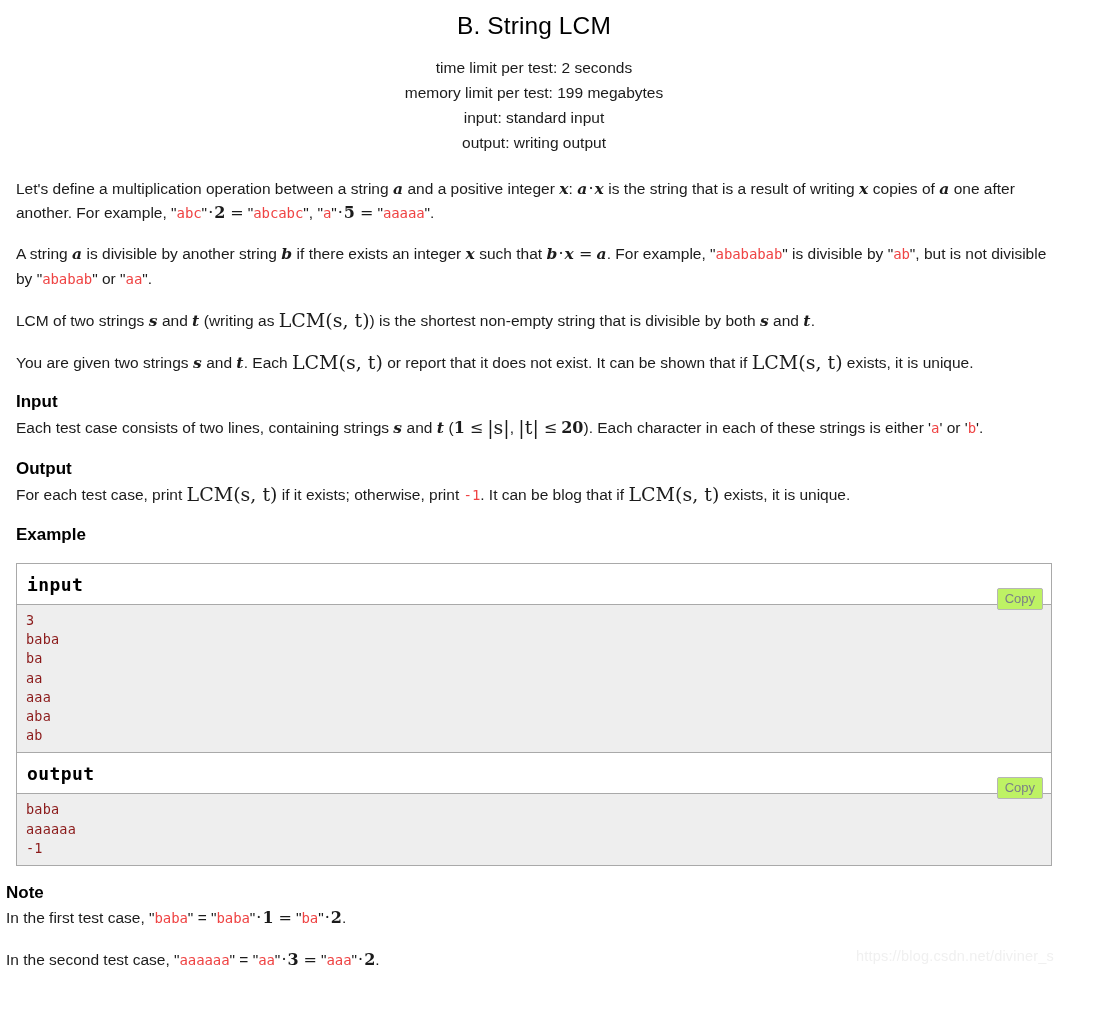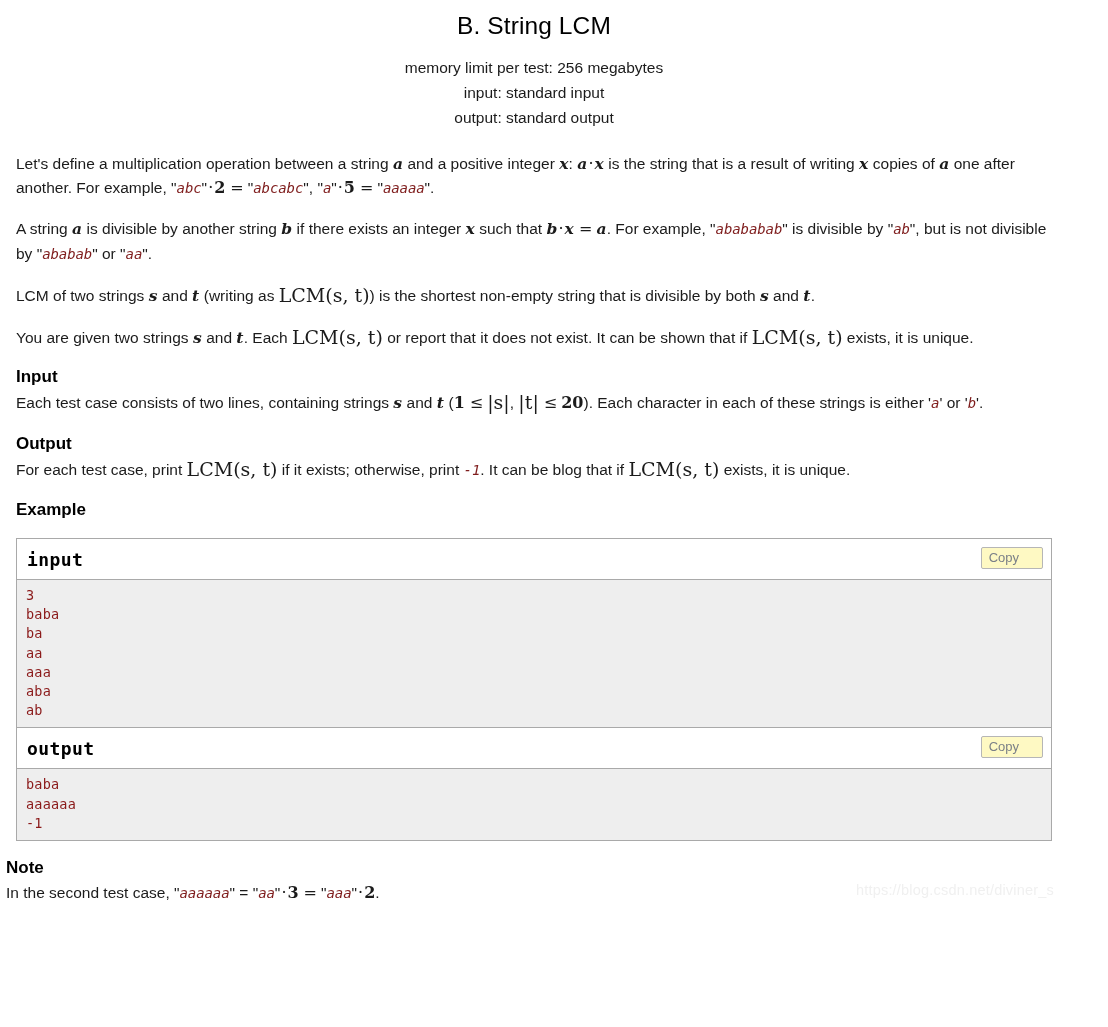--- a/index.html
+++ b/index.html
@@ -93,23 +93,22 @@
   }
   .mrel {
     font-family: "DejaVu Serif", "Liberation Serif", serif;
     font-style: normal;
     font-size: 16px;
     padding: 0 4px 0 5px;
   }
   .tt {
     font-family: "DejaVu Sans Mono", "Liberation Mono", monospace;
     font-size: 14px;
-    color: #7f1d1d;
+    color: #ef4444;
     letter-spacing: -0.1px;
-    font-style: italic;
   }
 
   
   .sample-tests { padding: 0 16px; box-sizing: border-box; }
 
   .sample-box {
     border: 1px solid #a9a9a9;
     border-bottom: none;
     box-sizing: border-box;
   }
@@ -127,28 +126,28 @@
     font-family: "DejaVu Sans Mono", "Liberation Mono", monospace;
     font-size: 18px;
     font-weight: bold;
     color: #000;
     line-height: 27px;
     letter-spacing: 0.4px;
   }
   .copy-btn {
     position: absolute;
     right: 8px;
-    top: 8px;
+    top: 24px;
     border: 1px solid #b6b6b6;
-    background: #fef9c3;
+    background: #bef264;
     color: #7a7f87;
     font-family: "Liberation Sans", sans-serif;
     font-size: 13px;
     line-height: 17px;
-    padding: 1px 23px 2px 7px;
+    padding: 1px 7px 2px 7px;
     border-radius: 2px;
     cursor: pointer;
   }
   .sample-pre {
     margin: 0;
     background: #eeeeee;
     padding: 6px 0 7px 9px;
     font-family: "DejaVu Sans Mono", "Liberation Mono", monospace;
     font-size: 13.5px;
     line-height: 19.2px;
@@ -172,23 +171,24 @@
     user-select: none;
   }
 </style>
 </head>
 <body>
 
 <div class="page">
 
   <div class="problem-header">
     <div class="title">B. String LCM</div>
-    <div class="limit-line">memory limit per test: 256 megabytes</div>
+    <div class="limit-line">time limit per test: 2 seconds</div>
+    <div class="limit-line">memory limit per test: 199 megabytes</div>
     <div class="limit-line">input: standard input</div>
-    <div class="limit-line">output: standard output</div>
+    <div class="limit-line">output: writing output</div>
   </div>
 
   <div class="statement" style="margin-top:22px;">
 
     <p class="para"><span>Let's define a multiplication operation between a string </span><span class="mi">a</span><span> and a positive integer </span><span class="mi">x</span><span>: </span><span class="mi">a</span><span class="mop">·</span><span class="mi">x</span><span> is the string that is a result of writing </span><span class="mi">x</span><span> copies of </span><span class="mi">a</span><span> one after another. For example, </span><span>"</span><span class="tt">abc</span><span>"</span><span class="mop">·</span><span class="mn">2</span><span class="mrel">=</span><span>"</span><span class="tt">abcabc</span><span>", "</span><span class="tt">a</span><span>"</span><span class="mop">·</span><span class="mn">5</span><span class="mrel">=</span><span>"</span><span class="tt">aaaaa</span><span>".</span></p>
 
     <p class="para"><span>A string </span><span class="mi">a</span><span> is divisible by another string </span><span class="mi">b</span><span> if there exists an integer </span><span class="mi">x</span><span> such that </span><span class="mi">b</span><span class="mop">·</span><span class="mi">x</span><span class="mrel">=</span><span class="mi">a</span><span>. For example, "</span><span class="tt">abababab</span><span>" is divisible by "</span><span class="tt">ab</span><span>", but is not divisible by "</span><span class="tt">ababab</span><span>" or "</span><span class="tt">aa</span><span>".</span></p>
 
     <p class="para"><span>LCM of two strings </span><span class="mi">s</span><span> and </span><span class="mi">t</span><span> (writing as </span><span class="mf">LCM(s, t)</span><span>) is the shortest non-empty string that is divisible by both </span><span class="mi">s</span><span> and </span><span class="mi">t</span><span>.</span></p>
 
@@ -230,19 +230,20 @@
       </div>
       <pre class="sample-pre">baba
 aaaaaa
 -1</pre>
     </div>
   </div>
 
   <div class="note-section">
     <div class="section-title">Note</div>
 
+    <p class="para"><span>In the first test case, "</span><span class="tt">baba</span><span>" = "</span><span class="tt">baba</span><span>"</span><span class="mop">·</span><span class="mn">1</span><span class="mrel">=</span><span>"</span><span class="tt">ba</span><span>"</span><span class="mop">·</span><span class="mn">2</span><span>.</span></p>
 
     <p class="para"><span>In the second test case, "</span><span class="tt">aaaaaa</span><span>" = "</span><span class="tt">aa</span><span>"</span><span class="mop">·</span><span class="mn">3</span><span class="mrel">=</span><span>"</span><span class="tt">aaa</span><span>"</span><span class="mop">·</span><span class="mn">2</span><span>.</span></p>
   </div>
 
   <div class="watermark">https://blog.csdn.net/diviner_s</div>
 
 </div>
 
 </body></html>

